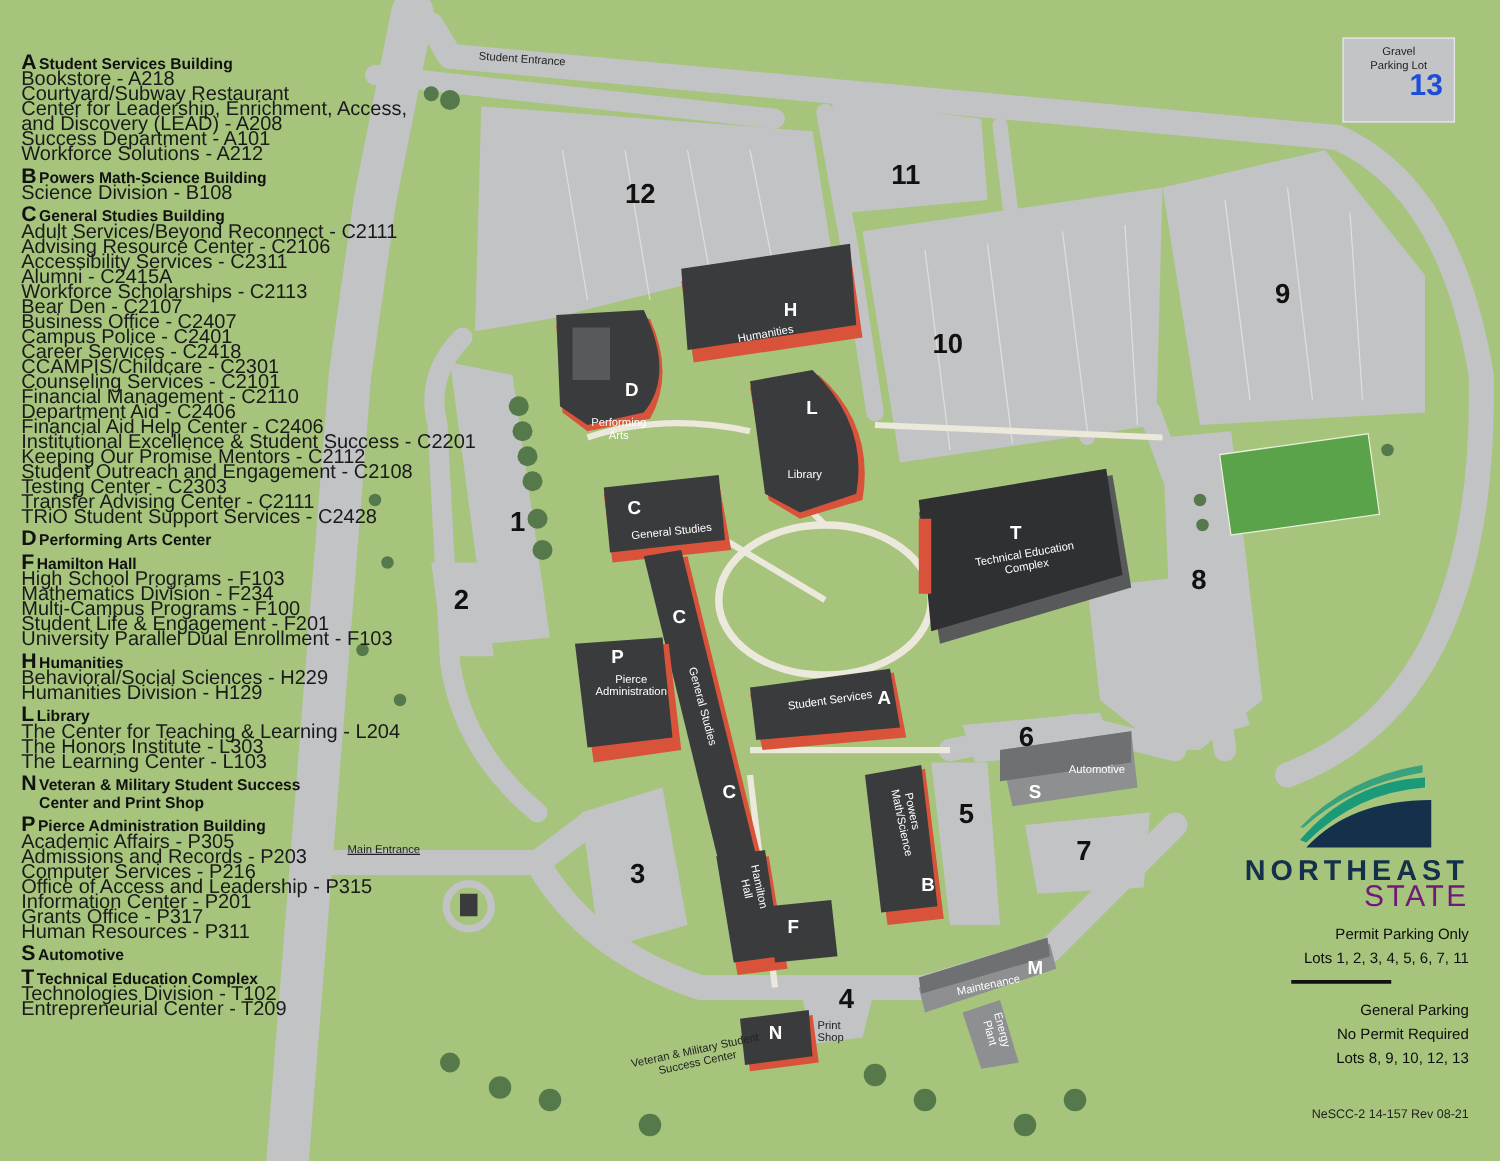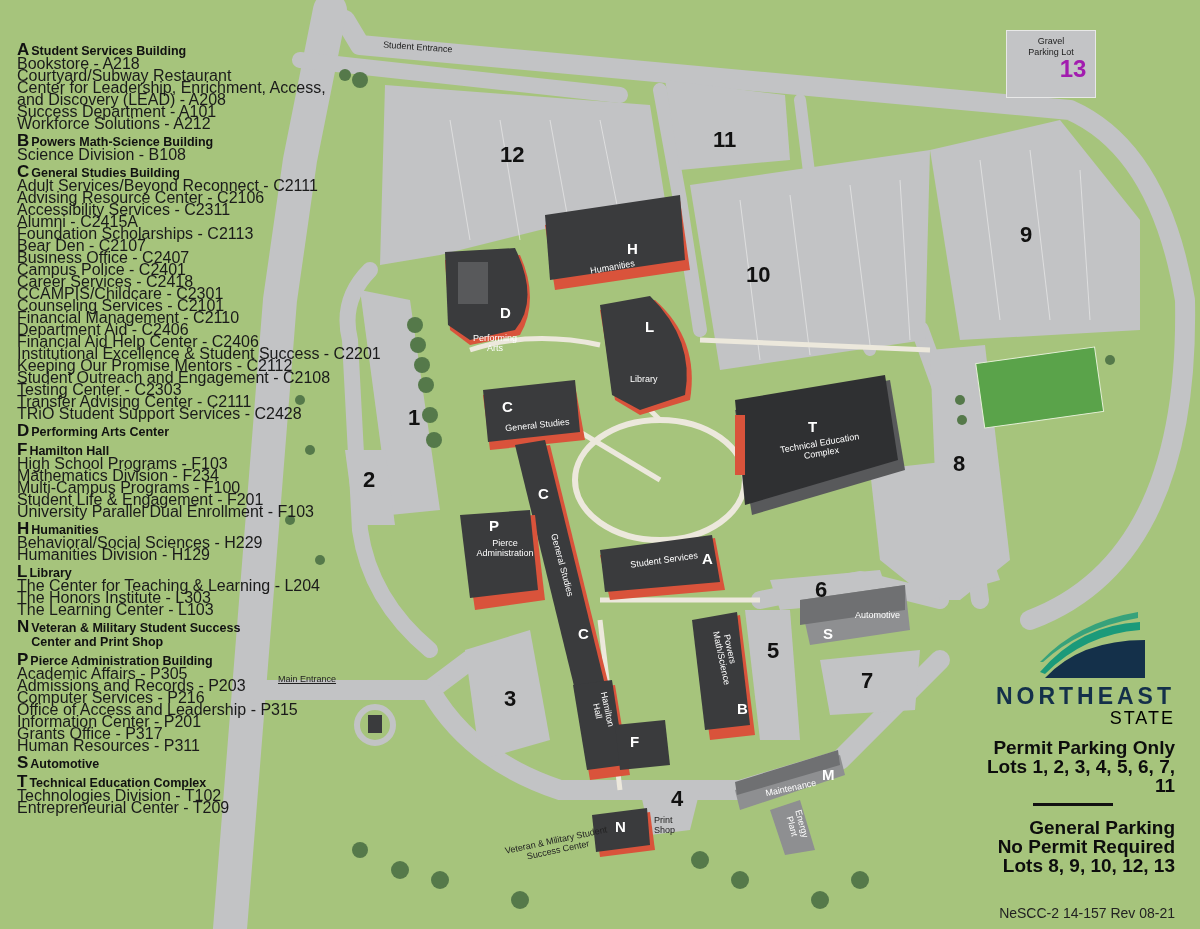--- a/index.html
+++ b/index.html
@@ -6,31 +6,31 @@
   body{width:1200px;height:929px;overflow:hidden;background:#a6c47c;font-family:"Liberation Sans",sans-serif;position:relative;}
   #map{position:absolute;left:0;top:0;width:1200px;height:929px;}
   .legend{position:absolute;left:17px;top:40px;width:240px;color:#111;}
   .lg-section{margin-bottom:3px;}
   .lg-head{font-weight:bold;font-size:12.5px;line-height:14px;margin-top:2px;display:flex;align-items:flex-start;}
   .lg-letter{font-size:17px;line-height:16px;margin-right:2px;}
   .lg-title{padding-top:2px;}
   .lg-item{font-size:16px;line-height:12px;color:#1a1a1a;white-space:nowrap;}
   .brand{position:absolute;left:970px;top:640px;width:205px;text-align:right;}
   .brand-name{font-size:23px;letter-spacing:4px;color:#14304a;font-weight:bold;margin-top:2px;line-height:24px;}
-  .brand-sub{font-size:18px;letter-spacing:2px;color:#000000;line-height:20px;}
-  .permit{font-weight:bold;font-size:19px;line-height:19px;color:#0d0d0d;margin-top:10px;}
+  .brand-sub{font-size:24px;letter-spacing:2px;color:#701a75;line-height:20px;}
+  .permit{font-weight:normal;font-size:12px;line-height:19px;color:#0d0d0d;margin-top:10px;}
   .rule{width:80px;height:3px;background:#111;margin:8px auto;}
-  .doc-code{font-size:14px;color:#222;margin-top:30px;}
+  .doc-code{font-size:10px;color:#222;margin-top:30px;}
   .lot-label{position:absolute;font-weight:bold;font-size:22px;color:#111;}
   .bld-letter{position:absolute;font-weight:bold;color:#fff;font-size:15px;}
   .bld-name{position:absolute;color:#fff;font-size:9px;text-align:center;line-height:10px;}
   .map-text{position:absolute;font-size:9px;color:#222;}
-  .gravel{position:absolute;left:1006px;top:30px;width:88px;height:66px;background:#c3c4c6;border:1px solid #e8e8e8;text-align:center;}
+  .gravel{position:absolute;left:1074px;top:30px;width:88px;height:66px;background:#c3c4c6;border:1px solid #e8e8e8;text-align:center;}
   .gravel-t{font-size:9px;line-height:11px;color:#222;padding-top:5px;}
-  .gravel-n{font-size:24px;font-weight:bold;line-height:22px;color:#a21caf;margin-left:44px;}
+  .gravel-n{font-size:24px;font-weight:bold;line-height:22px;color:#1d4ed8;margin-left:44px;}
 </style>
 </head>
 <body>
 
 <svg id="map" width="1200" height="929" viewBox="0 0 1200 929">
   <rect width="1200" height="929" fill="#a6c47c"></rect>
 
   <g fill="none" stroke="#c2c3c5" stroke-linecap="round" stroke-linejoin="round">
     <path d="M345 20 L360 45 L1070 110 Q1160 150 1185 300 Q1190 560 1030 620" stroke-width="20"></path>
     <path d="M330 10 L300 160 L280 300 L230 929" stroke-width="34"></path>
@@ -191,21 +191,21 @@
   </div>
   <div class="lg-section">
     <div class="lg-head">
         <span class="lg-letter">C</span>
         <span class="lg-title">General Studies Building</span>
       </div>
     <div class="lg-item">Adult Services/Beyond Reconnect - C2111</div>
     <div class="lg-item">Advising Resource Center - C2106</div>
     <div class="lg-item">Accessibility Services - C2311</div>
     <div class="lg-item">Alumni - C2415A</div>
-    <div class="lg-item">Foundation Scholarships - C2113</div>
+    <div class="lg-item">Workforce Scholarships - C2113</div>
     <div class="lg-item">Bear Den - C2107</div>
     <div class="lg-item">Business Office - C2407</div>
     <div class="lg-item">Campus Police - C2401</div>
     <div class="lg-item">Career Services - C2418</div>
     <div class="lg-item">CCAMPIS/Childcare  - C2301</div>
     <div class="lg-item">Counseling Services - C2101</div>
     <div class="lg-item">Financial Management - C2110</div>
     <div class="lg-item">Department Aid - C2406</div>
     <div class="lg-item">Financial Aid Help Center - C2406</div>
     <div class="lg-item">Institutional Excellence  &amp; Student Success - C2201</div>

